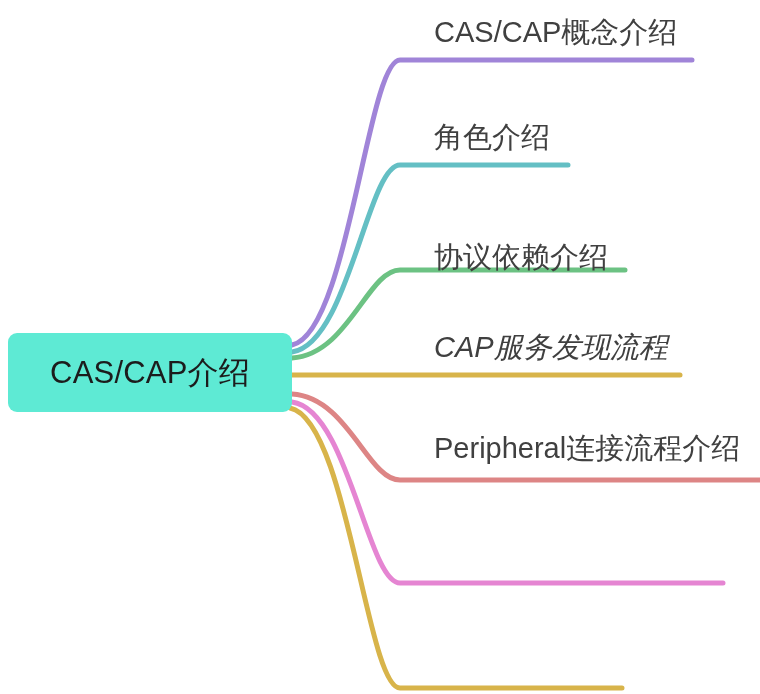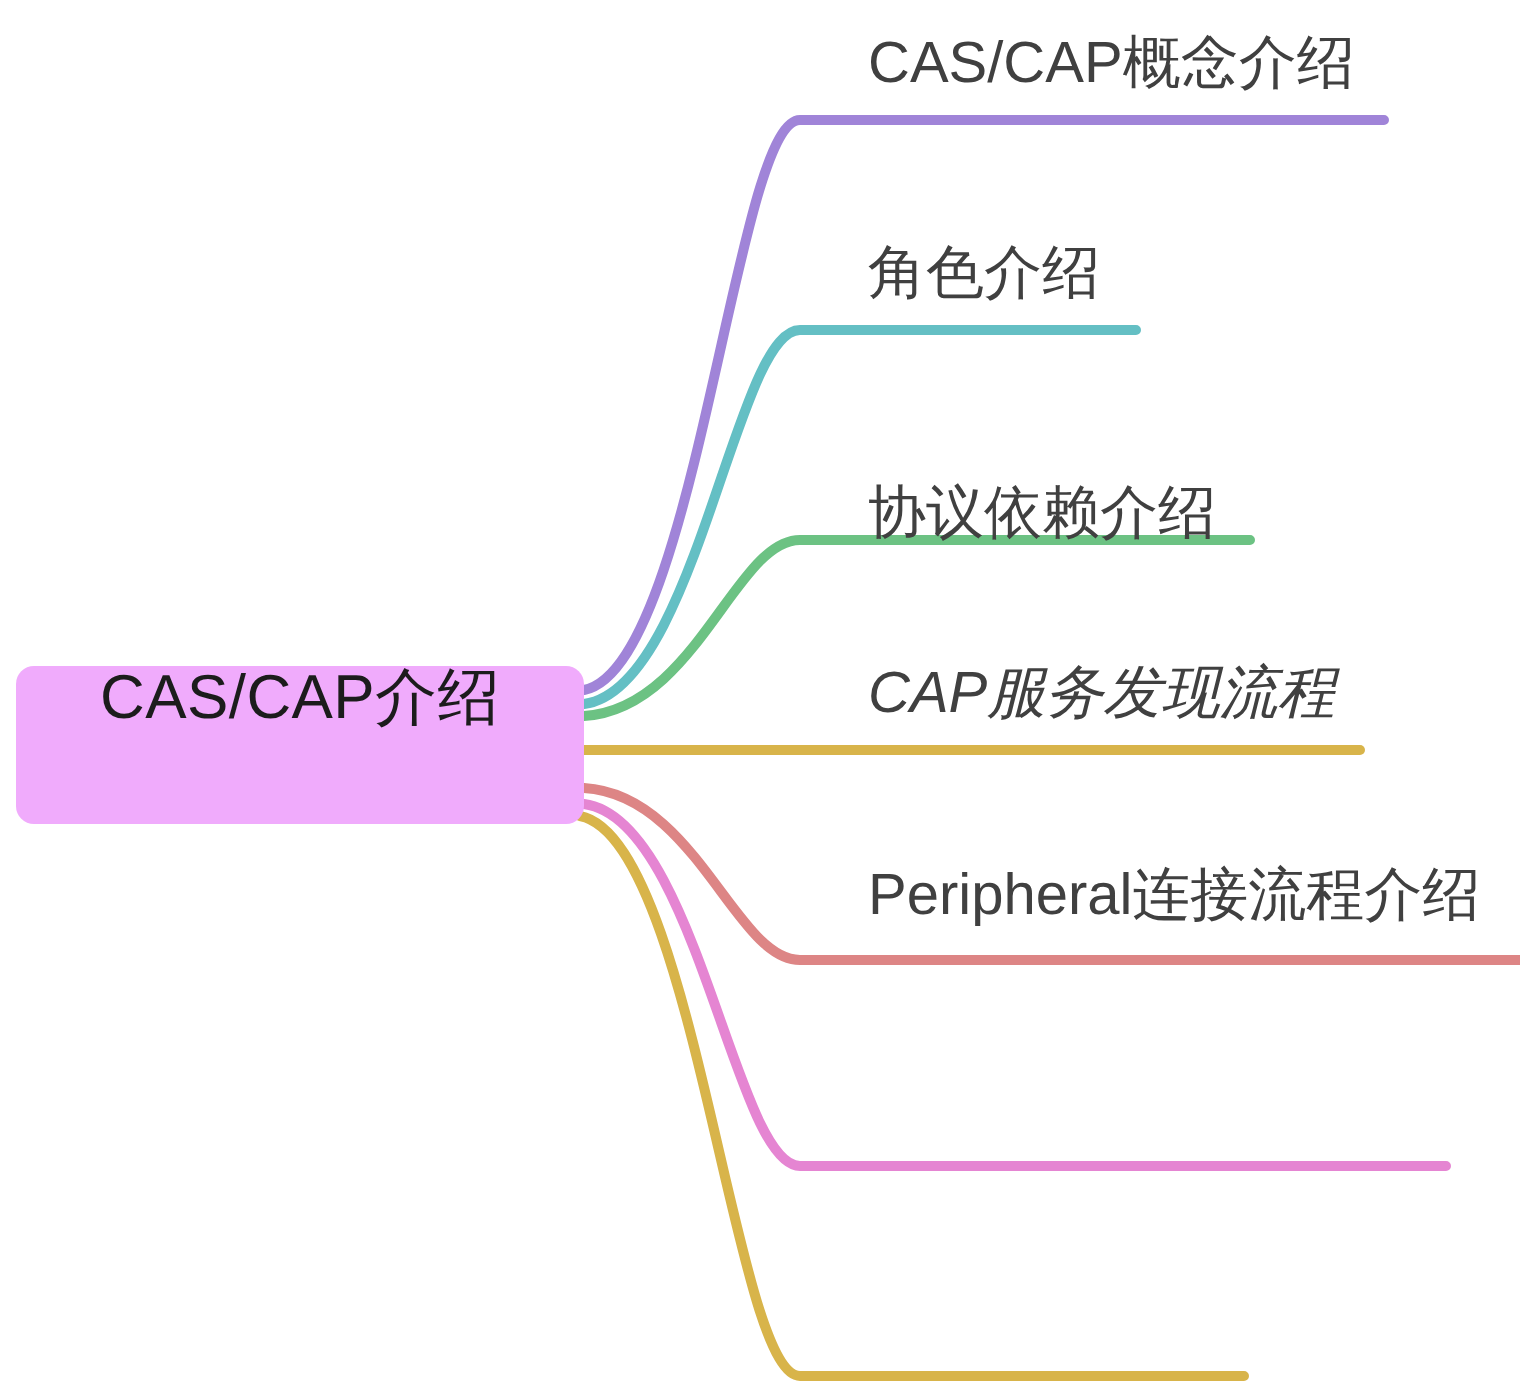--- a/index.html
+++ b/index.html
@@ -24,24 +24,24 @@
     width: 760px;
     height: 694px;
     pointer-events: none;
   }
   .root-node {
     position: absolute;
     left: 8px;
     top: 333px;
     width: 284px;
     height: 79px;
-    background: #f0abfc;
+    background: #5eead4;
     border-radius: 9px;
     display: flex;
-    align-items: flex-start;
+    align-items: center;
     justify-content: center;
     box-sizing: border-box;
     z-index: 3;
   }
   .root-label {
     font-size: 31px;
     color: #1c1c1c;
     letter-spacing: 0.2px;
     white-space: nowrap;
     line-height: 1;

